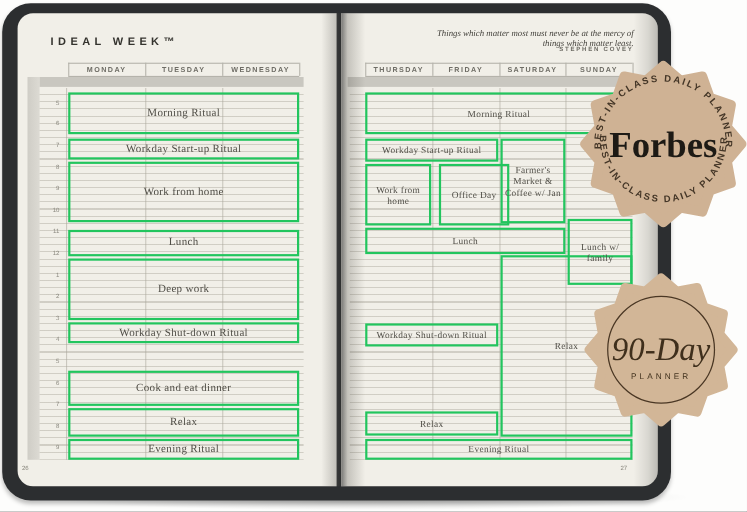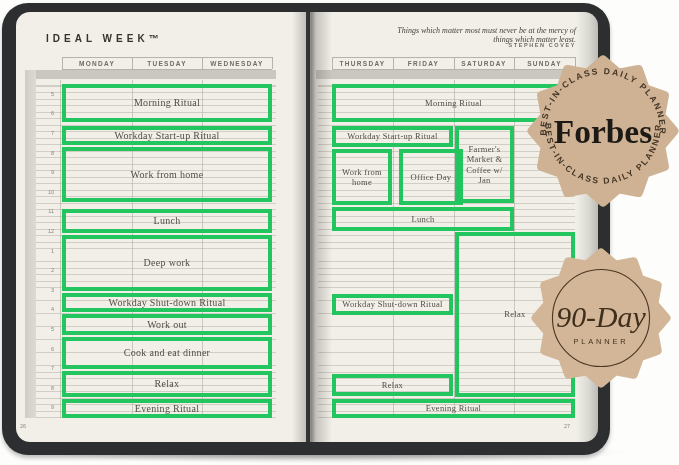--- a/index.html
+++ b/index.html
@@ -23,21 +23,21 @@
       rgba(164,160,148,.42) 5.5px,rgba(164,160,148,.42) 6.5px);}
   .ruled-l{left:36px;width:240px;}
   .ruled-r{left:318px;width:257px;}
   .vline{top:80px;height:338px;width:1px;background:rgba(170,166,155,.55);}
   .hairline{height:1px;background:#b5b3ab;}
   .tick{top:57px;height:12px;width:1px;background:#b5b3ab;}
   .day-label{top:57px;height:12px;display:flex;align-items:center;justify-content:center;
     font-size:6.5px;letter-spacing:1.3px;color:#6e6c65;font-weight:700;}
   .hour-label{left:38px;width:16px;display:flex;align-items:center;justify-content:flex-end;
     font-size:5.5px;color:#8a887f;}
-  .block{border:4px solid #22c55e;display:flex;align-items:center;justify-content:center;
+  .block{border:2px solid #22c55e;display:flex;align-items:center;justify-content:center;
     text-align:center;color:#504e47;font-family:cursive;line-height:1.2;letter-spacing:.3px;
     box-sizing:border-box;padding:1px 2px;}
   .block-l{font-size:10px;}
   .block-r{font-size:8.5px;}
   .title{left:46px;top:33px;font-size:10px;font-weight:600;letter-spacing:4px;color:#34332e;}
   .quote{left:380px;top:26px;width:196px;text-align:right;font-family:"Liberation Serif",serif;
     font-style:italic;font-size:8px;color:#45433d;}
   .quote-author{left:380px;top:42px;width:196px;text-align:right;font-size:5.5px;
     letter-spacing:1.6px;color:#6e6c65;font-weight:700;}
   .pagenum{font-size:5.5px;color:#8a887f;}
@@ -113,31 +113,31 @@
       <div class="abs hour-label" style="top: 338.8px; height: 19.6px;">6</div>
       <div class="abs hour-label" style="top: 358.4px; height: 19.6px;">7</div>
       <div class="abs hour-label" style="top: 378px; height: 19.6px;">8</div>
       <div class="abs hour-label" style="top: 397.6px; height: 19.6px;">9</div>
       <div class="abs block block-l" style="left: 62px; top: 84px; width: 210px; height: 38px;">Morning Ritual</div>
       <div class="abs block block-l" style="left: 62px; top: 126px; width: 210px; height: 19px;">Workday Start-up Ritual</div>
       <div class="abs block block-l" style="left: 62px; top: 147px; width: 210px; height: 55px;">Work from home</div>
       <div class="abs block block-l" style="left: 62px; top: 209px; width: 210px; height: 24px;">Lunch</div>
       <div class="abs block block-l" style="left: 62px; top: 235px; width: 210px; height: 56px;">Deep work</div>
       <div class="abs block block-l" style="left: 62px; top: 293px; width: 210px; height: 19px;">Workday Shut-down Ritual</div>
-      <div class="abs block block-l" style="left: 62px; top: 314px; width: 210px; height: 21px;">Work out</div>
       <div class="abs block block-l" style="left: 62px; top: 337px; width: 210px; height: 32px;">Cook and eat dinner</div>
       <div class="abs block block-l" style="left: 62px; top: 371px; width: 210px; height: 26px;">Relax</div>
       <div class="abs block block-l" style="left: 62px; top: 399px; width: 210px; height: 19px;">Evening Ritual</div>
       <div class="abs block block-r" style="left: 332px; top: 84px; width: 243px; height: 38px;">Morning Ritual</div>
       <div class="abs block block-r" style="left: 332px; top: 126px; width: 121px; height: 21px;">Workday Start-up Ritual</div>
       <div class="abs block block-r" style="left: 332px; top: 149px; width: 60px; height: 56px;">Work from home</div>
       <div class="abs block block-r" style="left: 399px; top: 149px; width: 64px; height: 56px;">Office Day</div>
       <div class="abs block block-r" style="left: 455px; top: 126px; width: 59px; height: 77px;">Farmer's Market &amp; Coffee w/ Jan</div>
       <div class="abs block block-r" style="left: 455px; top: 232px; width: 120px; height: 165px;">Relax</div>
       <div class="abs block block-r" style="left: 332px; top: 207px; width: 182px; height: 24px;">Lunch</div>
+      <div class="abs block block-r" style="left: 516px; top: 199px; width: 59px; height: 60px;">Lunch w/ family</div>
       <div class="abs block block-r" style="left: 332px; top: 294px; width: 121px; height: 21px;">Workday Shut-down Ritual</div>
       <div class="abs block block-r" style="left: 332px; top: 374px; width: 121px; height: 22px;">Relax</div>
       <div class="abs block block-r" style="left: 332px; top: 399px; width: 243px; height: 19px;">Evening Ritual</div>
     </div>
 
   <div class="abs spine"></div>
   <div class="abs page-right-edge"></div>
 
   <svg class="abs badge" style="left:527px;top:54px;" width="152" height="154" viewBox="0 0 150 150">
     <defs>

